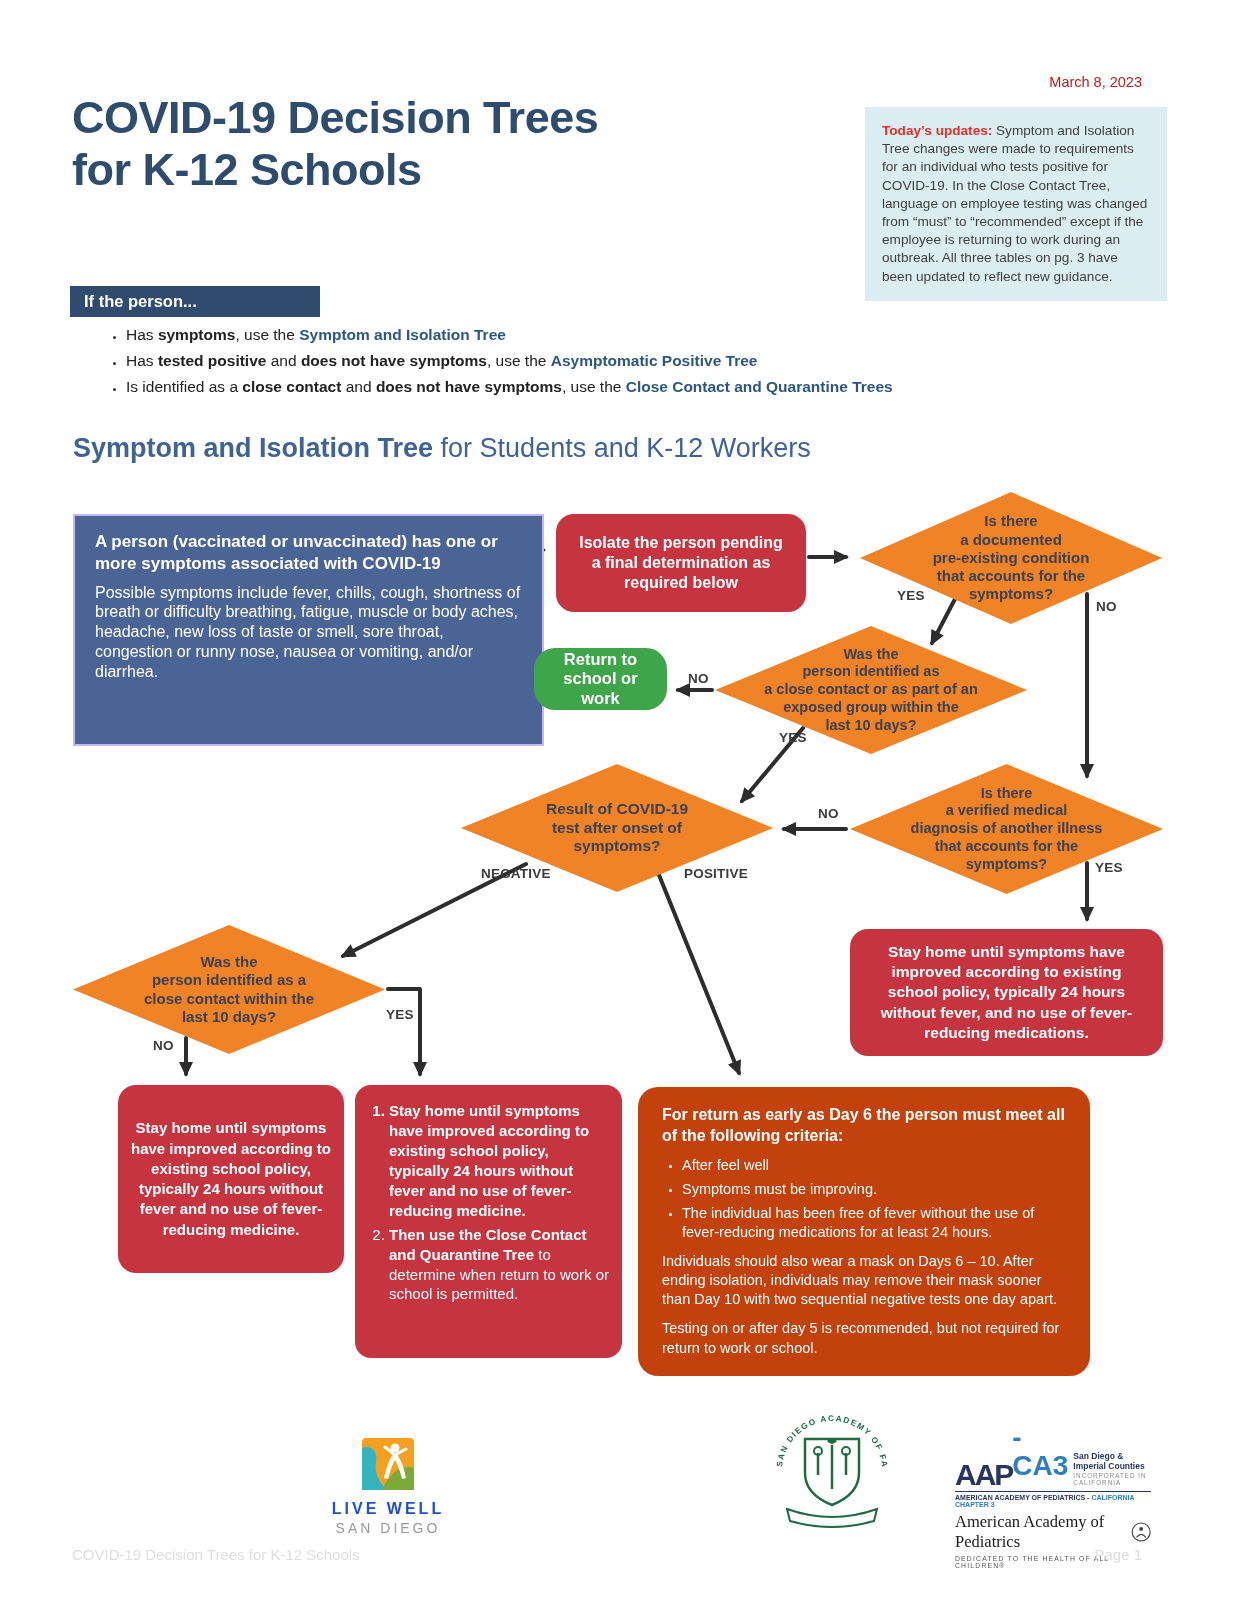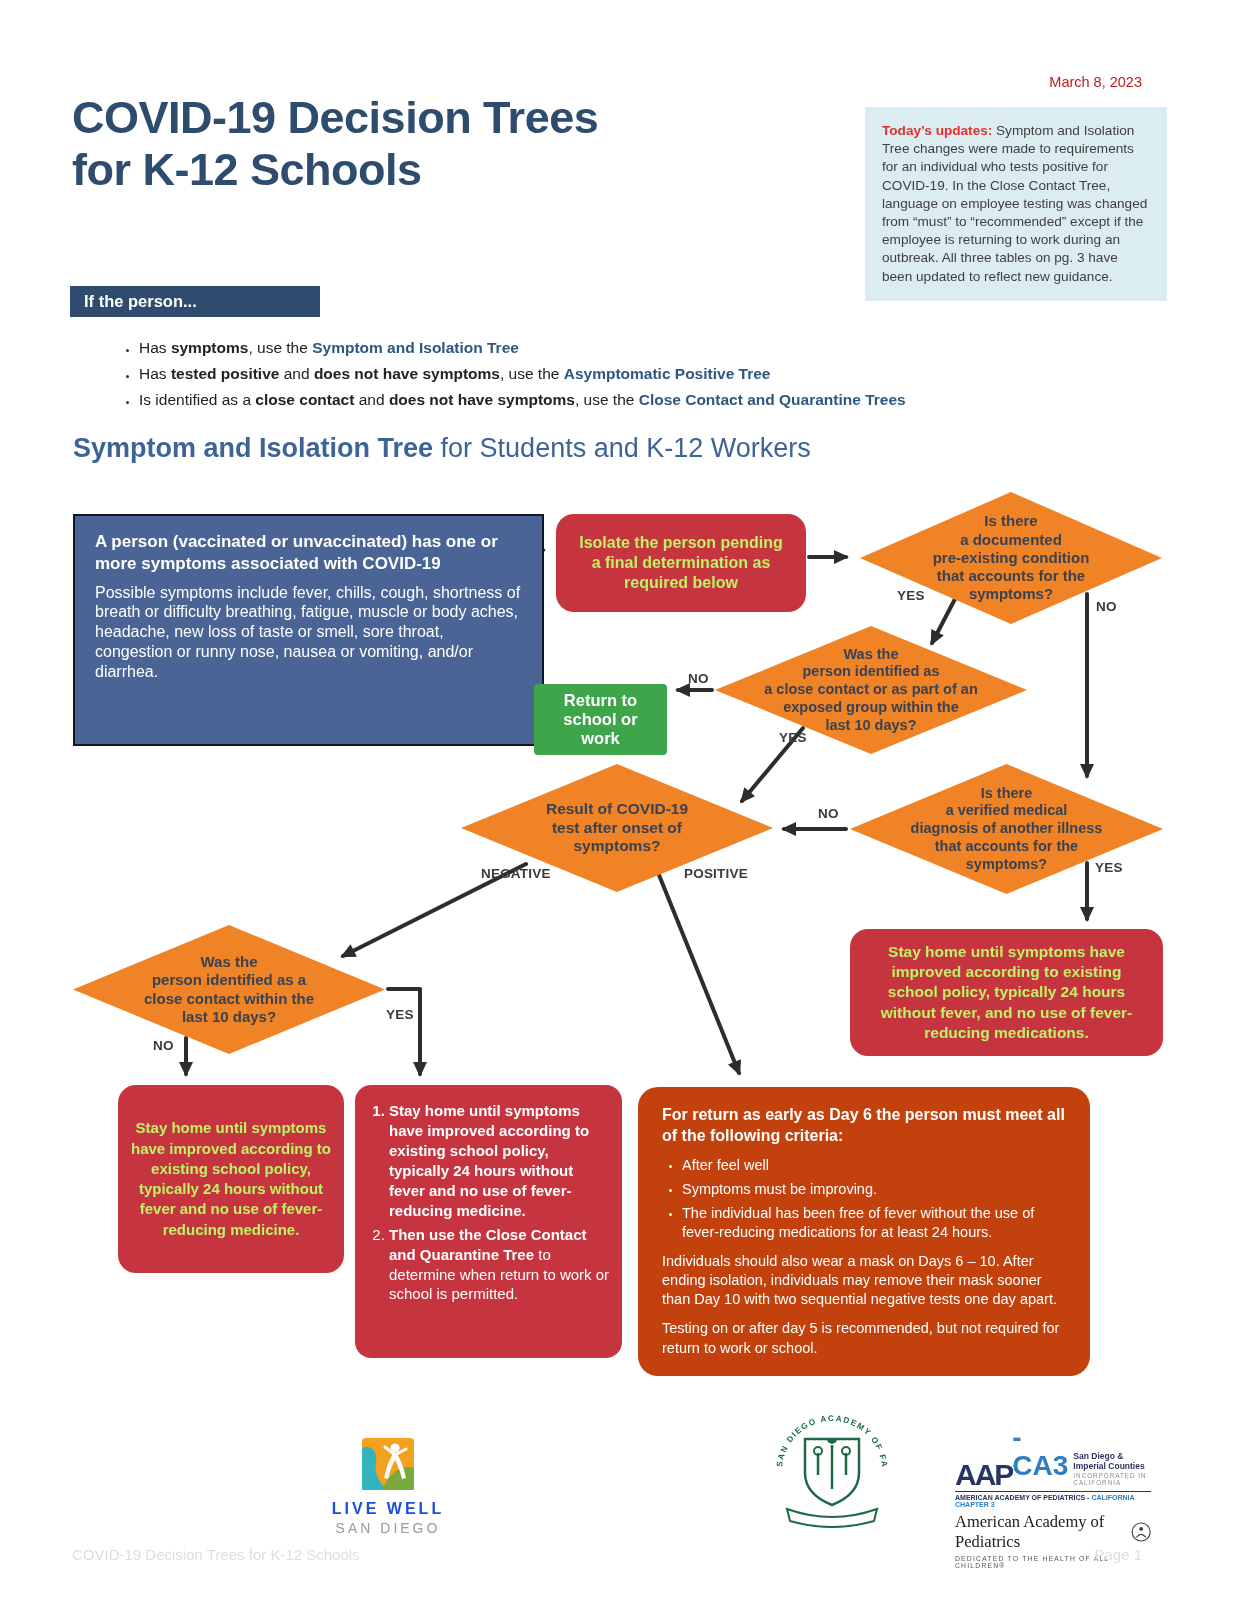--- a/index.html
+++ b/index.html
@@ -5,37 +5,37 @@
   html,body{margin:0;padding:0;background:#ffffff;font-family:"Liberation Sans","DejaVu Sans",sans-serif;}
   .page{position:relative;width:1237px;height:1600px;background:#fff;overflow:hidden;}
 
   
   .date{position:absolute;top:74px;left:842px;width:300px;text-align:right;font-size:14.5px;color:#b91c1c;}
   .title{position:absolute;top:92px;left:72px;margin:0;font-size:45px;line-height:1.16;font-weight:800;color:#2e4d6e;letter-spacing:-0.5px;white-space:pre-line;}
   .updates{position:absolute;top:107px;left:865px;width:268px;background:#dbedf0;padding:15px 17px;font-size:13.6px;line-height:1.34;color:#3f3f3f;}
   .updates .lead{color:#e0312a;font-weight:800;}
 
   .ifperson{position:absolute;top:286px;left:70px;width:236px;height:31px;background:#2f4b6d;color:#fff;font-weight:700;font-size:16.5px;padding-left:14px;display:flex;align-items:center;}
-  .intro-list{position:absolute;top:326px;left:96px;width:1080px;margin:13px;padding-left:30px;font-size:15.5px;color:#222;}
+  .intro-list{position:absolute;top:326px;left:96px;width:1080px;margin:0;padding-left:30px;font-size:15.5px;color:#222;}
   .intro-list li{margin-bottom:8px;}
   .intro-list li::marker{color:#333;font-size:11px;}
   .b{font-weight:800;}
   .link{font-weight:800;color:#2d5680;cursor:pointer;}
   .section{position:absolute;top:433px;left:73px;margin:0;font-size:27px;font-weight:400;color:#3f6397;}
   .section .sb{font-weight:800;}
 
   
-  .startbox{position:absolute;left:73px;top:514px;width:427px;min-height:198px;background:#4a6496;border:2px solid #0f172a;color:#fff;padding:15px 20px;box-sizing:content-box;}
+  .startbox{position:absolute;left:73px;top:514px;width:427px;min-height:198px;background:#4a6496;border:2px solid #c4b5fd;color:#fff;padding:15px 20px;box-sizing:content-box;}
   .startbox .st{font-size:17px;line-height:1.28;font-weight:800;margin:0 0 8px 0;}
   .startbox .sb2{font-size:16px;line-height:1.24;font-weight:500;margin:0;}
-  .rbox{position:absolute;background:#c63440;color:#bef264;border-radius:18px;display:flex;align-items:center;justify-content:center;text-align:center;font-weight:700;}
+  .rbox{position:absolute;background:#c63440;color:#ffffff;border-radius:18px;display:flex;align-items:center;justify-content:center;text-align:center;font-weight:700;}
   .isolate{left:556px;top:514px;width:250px;height:98px;font-size:16px;line-height:1.27;padding:0 18px;box-sizing:border-box;}
   .stayR{left:850px;top:929px;width:313px;height:127px;font-size:15.5px;line-height:1.3;padding:0 18px;box-sizing:border-box;}
   .stay1{left:118px;top:1085px;width:202px;min-height:156px;font-size:15px;line-height:1.35;padding:16px 12px;box-sizing:content-box;}
-  .greenbox{position:absolute;left:534px;top:684px;width:133px;height:71px;background:#3fa54a;border-radius:4px;color:#fff;font-weight:800;font-size:16.5px;line-height:1.16;display:flex;align-items:center;justify-content:center;text-align:center;white-space:pre-line;}
+  .greenbox{position:absolute;left:534px;top:648px;width:133px;height:62px;background:#3fa54a;border-radius:21px;color:#fff;font-weight:800;font-size:16.5px;line-height:1.16;display:flex;align-items:center;justify-content:center;text-align:center;white-space:pre-line;}
   .diamond{position:absolute;background:#f08326;color:#3a4150;font-weight:600;display:flex;align-items:center;justify-content:center;text-align:center;white-space:pre-line;clip-path:polygon(50% 0,100% 50%,50% 100%,0 50%);line-height:1.22;}
   .d1{left:860px;top:492px;width:302px;height:132px;font-size:15px;}
   .d2{left:715px;top:626px;width:312px;height:128px;font-size:14.5px;}
   .d3{left:461px;top:764px;width:312px;height:128px;font-size:15.5px;}
   .d4{left:850px;top:764px;width:313px;height:130px;font-size:14.5px;}
   .d5{left:73px;top:925px;width:312px;height:129px;font-size:15px;}
 
   .steps{position:absolute;left:355px;top:1085px;width:243px;min-height:241px;background:#c63440;border-radius:16px;color:#fff;padding:16px 12px;font-size:15px;line-height:1.33;}
   .steps ol{margin:0;padding-left:22px;}
   .steps li{margin-bottom:4px;}

